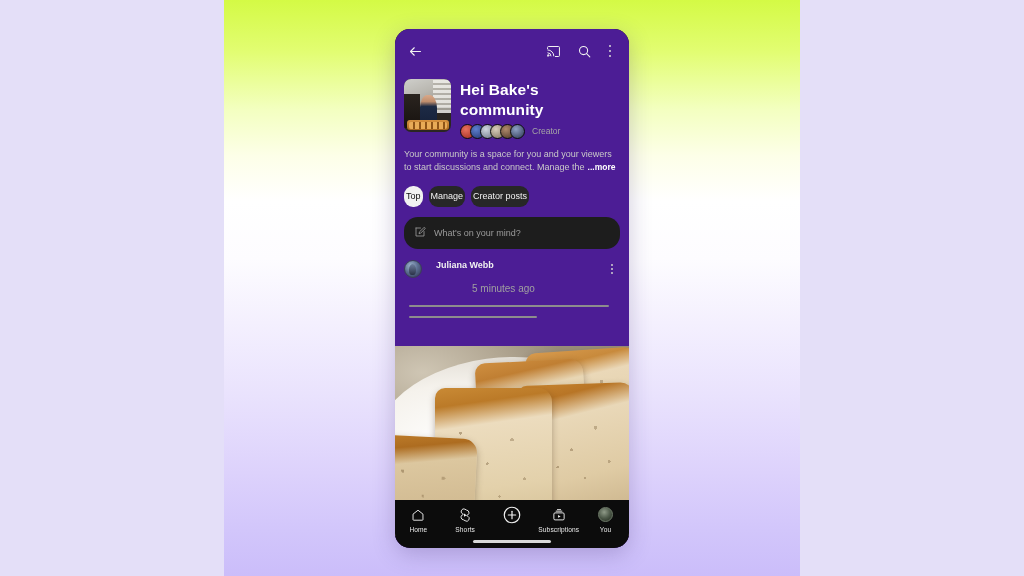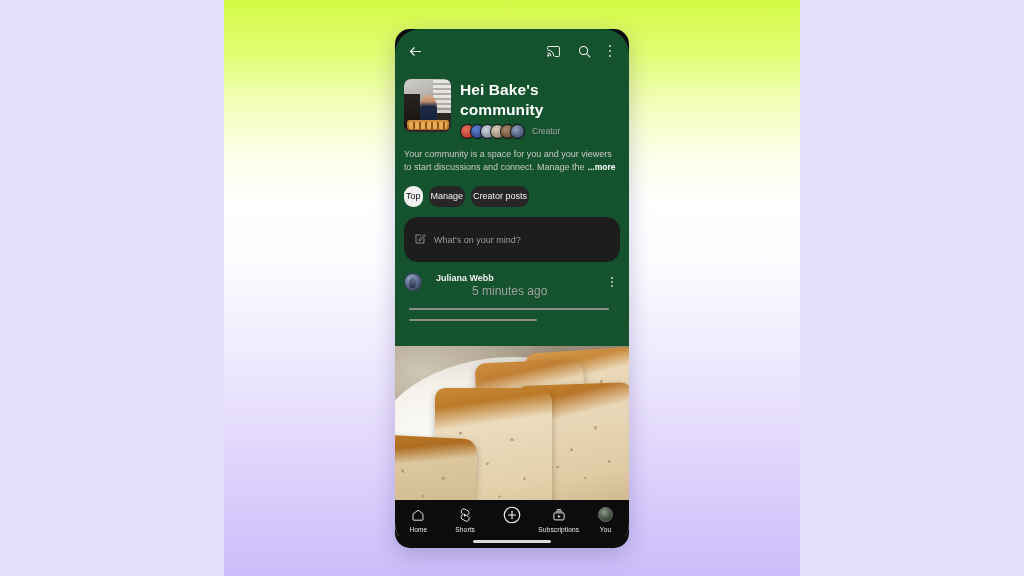--- a/index.html
+++ b/index.html
@@ -52,24 +52,23 @@
     height: 519px;
     background: #0c0c0c;
     border-radius: 15px;
     overflow: hidden;
     box-shadow: 0 6px 22px rgba(60,40,110,.25);
   }
 
   #screen {
     position: absolute;
     inset: 0;
-    background: #14532d;
+    background: #4c1d95;
     color: #fff;
     overflow: hidden;
-    border-radius: 25px;
   }
 
   
   .appbar {
     height: 44px;
     display: flex;
     align-items: center;
     padding: 0 10px 0 9px;
     box-sizing: border-box;
   }
@@ -203,21 +202,21 @@
   }
   .pill.active {
     background: #f1f1f1;
     color: #0c0c0c;
     font-weight: normal;
   }
 
   
   .composer {
     margin: 10px 9px 0 9px;
-    height: 45px;
+    height: 32px;
     background: #1d1d1d;
     border-radius: 14px;
     display: flex;
     align-items: center;
     padding: 0 10px;
     gap: 8px;
   }
   .composer .ph {
     font-size: 9px;
     color: #9a9a9a;
@@ -247,23 +246,23 @@
     background: linear-gradient(180deg,#6e7f9e,#2b3247);
   }
   .post-meta { flex: 1 1 auto; min-width: 0; }
   .post-name {
     font-size: 9px;
     font-weight: bold;
     color: #f1f1f1;
     line-height: 1.25;
   }
   .post-time {
-    font-size: 12px;
+    font-size: 10px;
     color: #a0a0a0;
-    margin-top: 0;
+    margin-top: 12px;
     line-height: 1.25;
     padding-left: 36px;
   }
   .post-kebab {
     width: 14px; height: 18px;
     display: flex; flex-direction: column;
     align-items: center; justify-content: center;
     gap: 2.2px;
     flex: 0 0 auto;
   }

